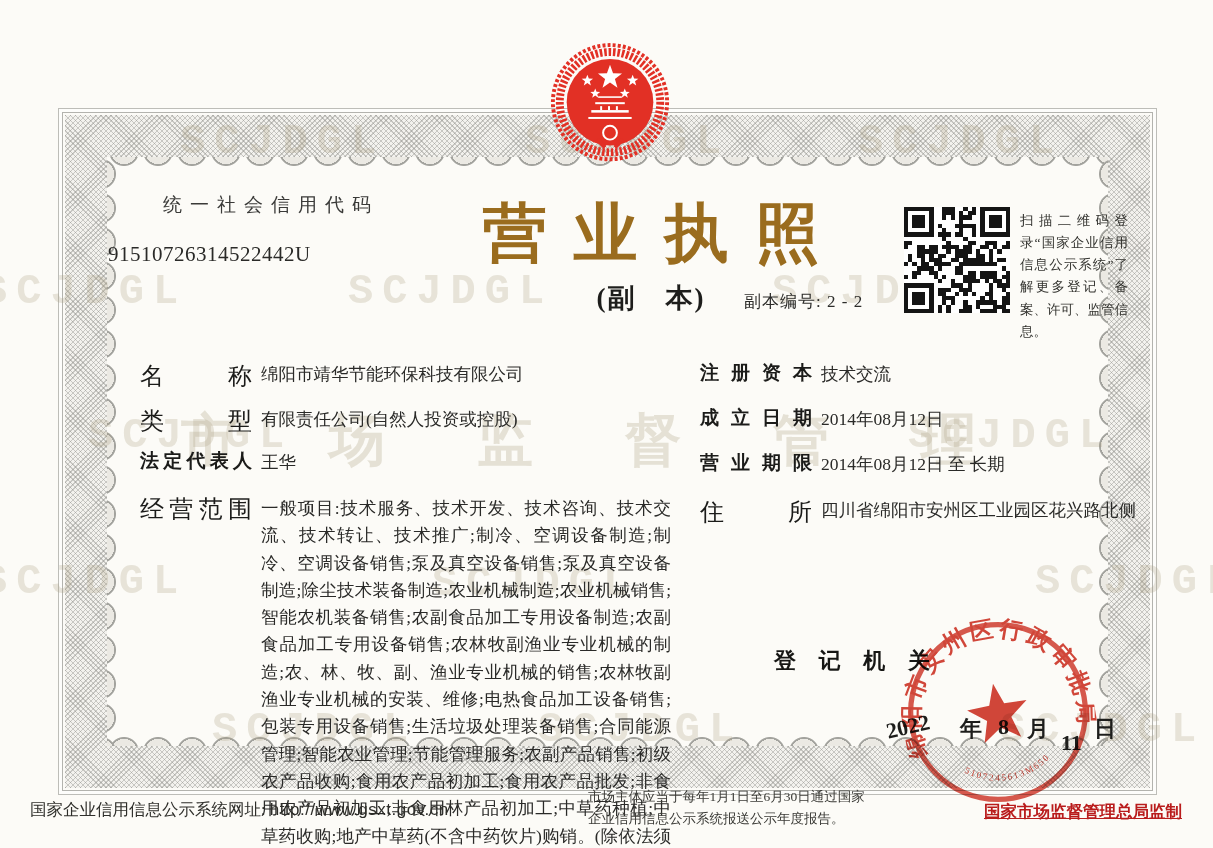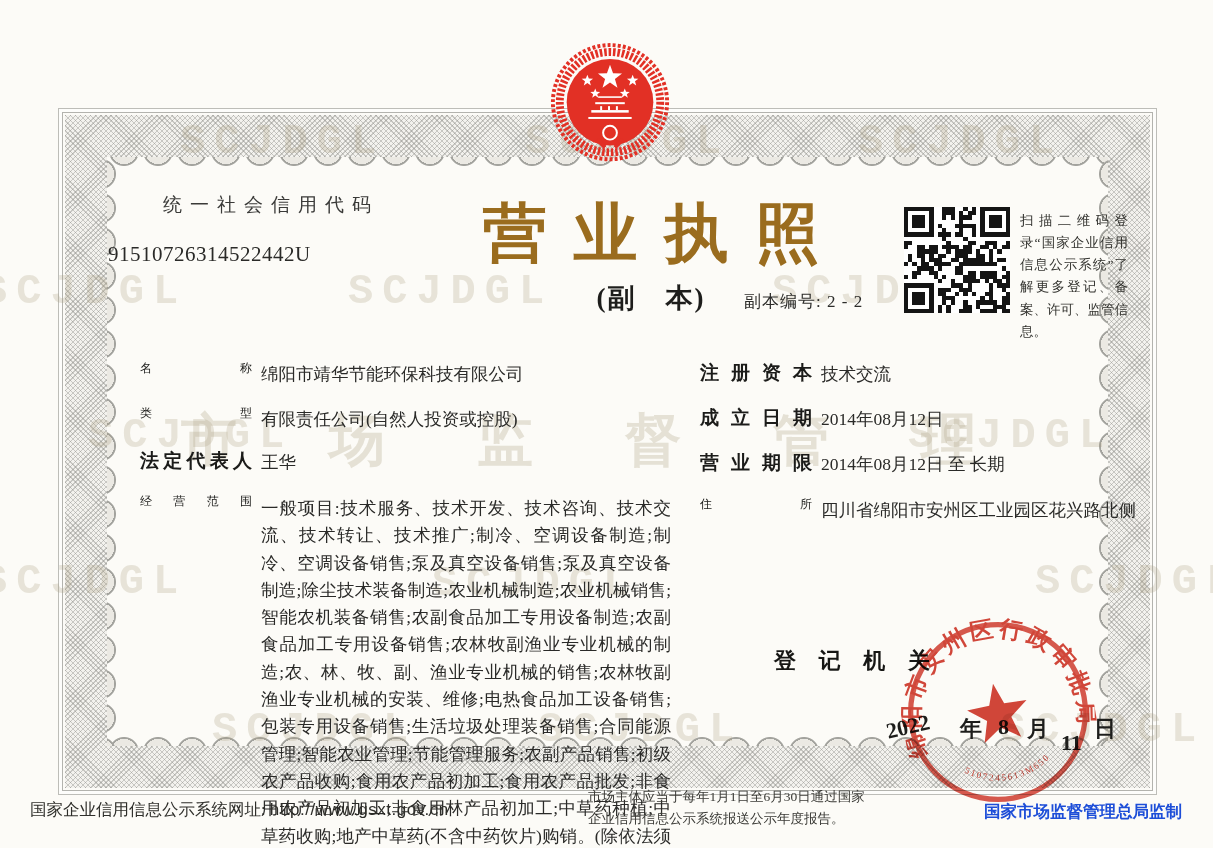--- a/index.html
+++ b/index.html
@@ -36,42 +36,42 @@
   .subtitle{position:absolute;left:520px;top:280px;width:262px;text-align:center;font-size:27px;
             font-weight:700;color:#1d1d1b;letter-spacing:2px;}
   .copyno{position:absolute;left:744px;top:290px;font-size:17px;color:#2c2c2a;letter-spacing:1px;}
   .qr{position:absolute;left:904px;top:207px;width:106px;height:106px;background:#fff;}
   .qr svg{width:100%;height:100%;display:block;}
   .qr-caption{position:absolute;left:1020px;top:210px;width:108px;font-size:13.5px;line-height:1.64;
               color:#33332f;text-align:justify;}
 
   
   .kv{position:absolute;display:flex;gap:9px;}
-  .kv .lab{width:112px;flex:none;text-align:justify;text-align-last:justify;font-size:12px;color:#1b1b19;}
+  .kv .lab{width:112px;flex:none;text-align:justify;text-align-last:justify;font-size:24px;color:#1b1b19;}
   .kv .lab.hei{font-family:"Liberation Sans","DejaVu Sans",sans-serif;font-weight:700;font-size:19px;}
   .kv .val{font-size:17.5px;color:#2a2a28;padding-top:2px;}
   .scope-val{width:410px;font-size:15.5px;line-height:1.56;text-align:justify;color:#2a2a28;padding-top:3px;}
   .addr-val{width:330px;font-size:16.5px;}
 
   
   .reg-label{position:absolute;left:774px;top:646px;width:156px;text-align:justify;text-align-last:justify;
              font-size:22px;font-weight:700;color:#161614;
              font-family:"Liberation Sans","DejaVu Sans",sans-serif;}
   .date{position:absolute;left:880px;top:710px;width:250px;height:40px;font-size:22px;color:#1d1d1b;font-weight:600;}
   .date span{position:absolute;top:4px;}
   .d-y{left:6px;transform:rotate(-13deg);}
   .d-yu{left:80px;} .d-m{left:118px;} .d-mu{left:147px;} .d-d{left:181px;margin-top:16px;} .d-du{left:214px;}
   .seal{position:absolute;left:902px;top:616px;width:192px;height:192px;mix-blend-mode:multiply;
         opacity:.92;transform:rotate(-10deg);}
 
   
   .foot-left{position:absolute;left:30px;top:799px;font-size:16.5px;color:#2e2e2a;}
   .foot-left .url{font-family:Liberation Sans, sans-serif;font-size:17px;letter-spacing:.5px;}
   .foot-mid{position:absolute;left:588px;top:786px;width:278px;font-size:13.5px;line-height:1.62;color:#3a3a36;}
-  .foot-right{position:absolute;left:984px;top:801px;font-size:16.5px;font-weight:600;color:#1d4ed8;}
+  .foot-right{position:absolute;left:984px;top:801px;font-size:16.5px;font-weight:600;color:#b91c1c;text-decoration:underline;}
 
   .emblem{position:absolute;left:546px;top:38px;width:128px;height:154px;}
 </style>
 </head>
 <body>
 
 <div class="stage">
 
   <div class="frame">
     <div class="band"></div>

